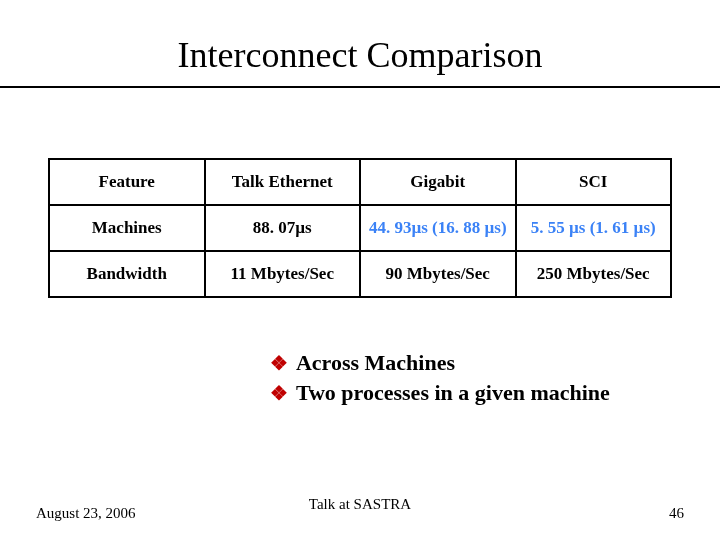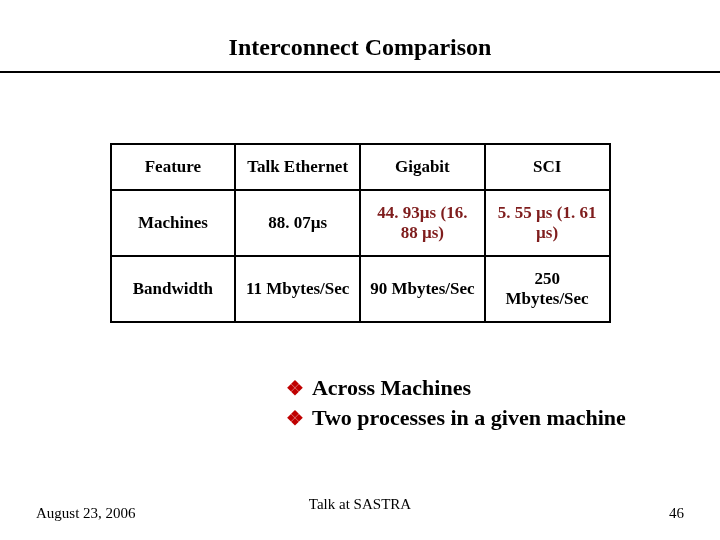--- a/index.html
+++ b/index.html
@@ -8,50 +8,50 @@
     width: 720px;
     height: 540px;
     background: #fff;
     font-family: "Times New Roman", Times, serif;
     color: #000;
     position: relative;
     box-sizing: border-box;
   }
   .title {
     text-align: center;
-    font-size: 24px;
-    font-weight: bold;
+    font-size: 36px;
+    font-weight: normal;
     padding-top: 34px;
     padding-bottom: 10px;
   }
   .hr {
     border: 0;
     border-top: 2px solid #000;
     margin: 0;
   }
   .tbl {
     border-collapse: collapse;
     margin: 70px auto 0 auto;
-    width: 501px;
+    width: 624px;
     table-layout: fixed;
   }
   .tbl td, .tbl th {
     border: 2px solid #000;
     padding: 12px 6px;
     text-align: center;
     font-size: 17px;
     font-weight: bold;
   }
-  .red { color: #7f1d1d; }
+  .red { color: #3b82f6; }
   .bullets {
     margin: 52px 0 0 270px;
     font-size: 22px;
     font-weight: bold;
   }
-  .bullets .line { margin: 4px 16px; }
+  .bullets .line { margin: 4px 0; }
   .bullets .sym { color: #c00000; font-size: 20px; margin-right: 8px; }
   .footer {
     position: absolute;
     left: 0; right: 0;
     bottom: 18px;
     font-size: 15px;
   }
   .footer .date { position: absolute; left: 36px; bottom: 0; }
   .footer .talk { position: absolute; left: 0; right: 0; text-align: center; bottom: 9px; }
   .footer .page { position: absolute; right: 36px; bottom: 0; }

